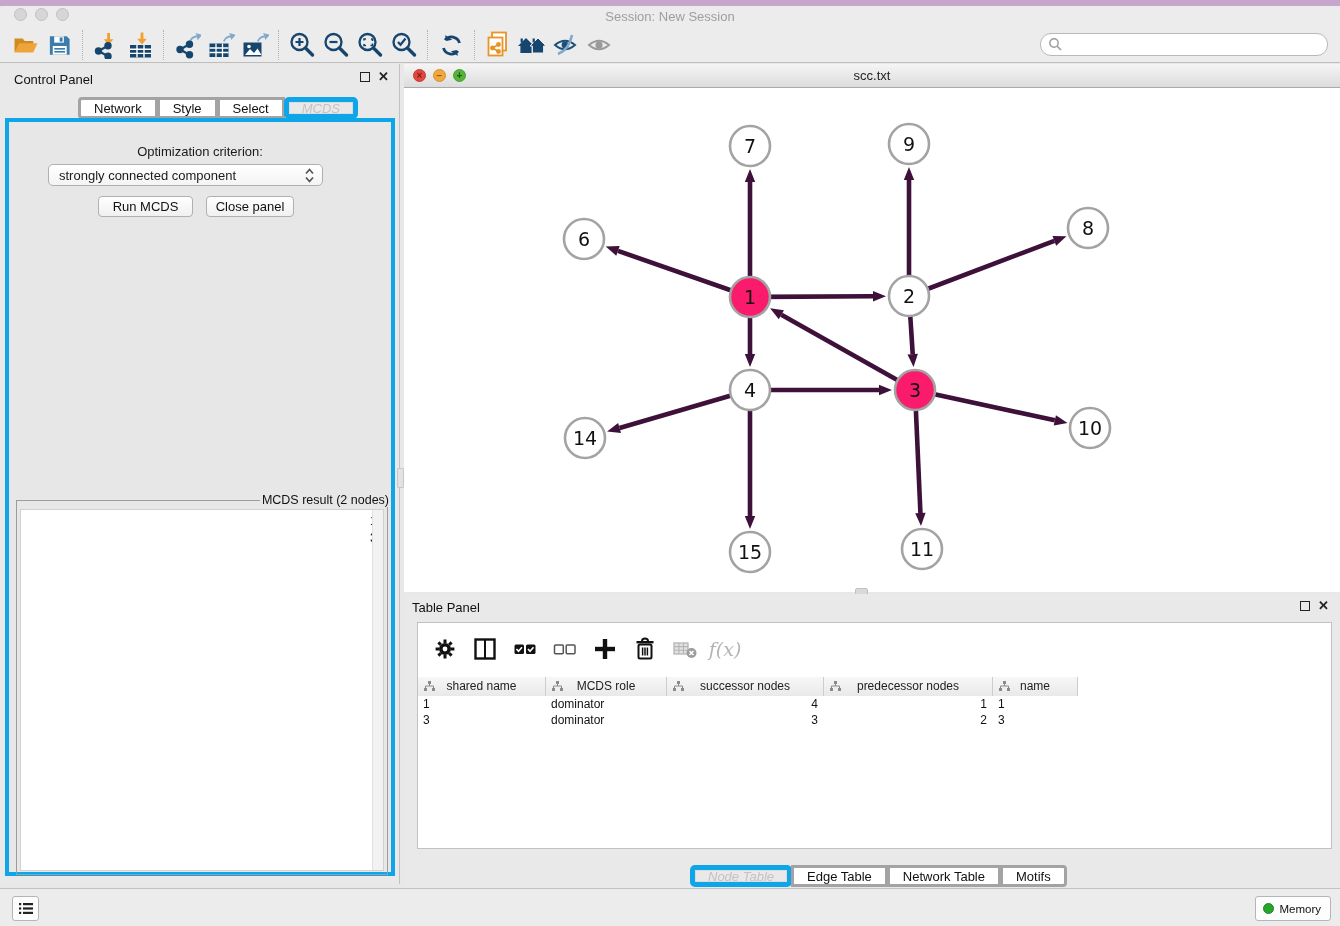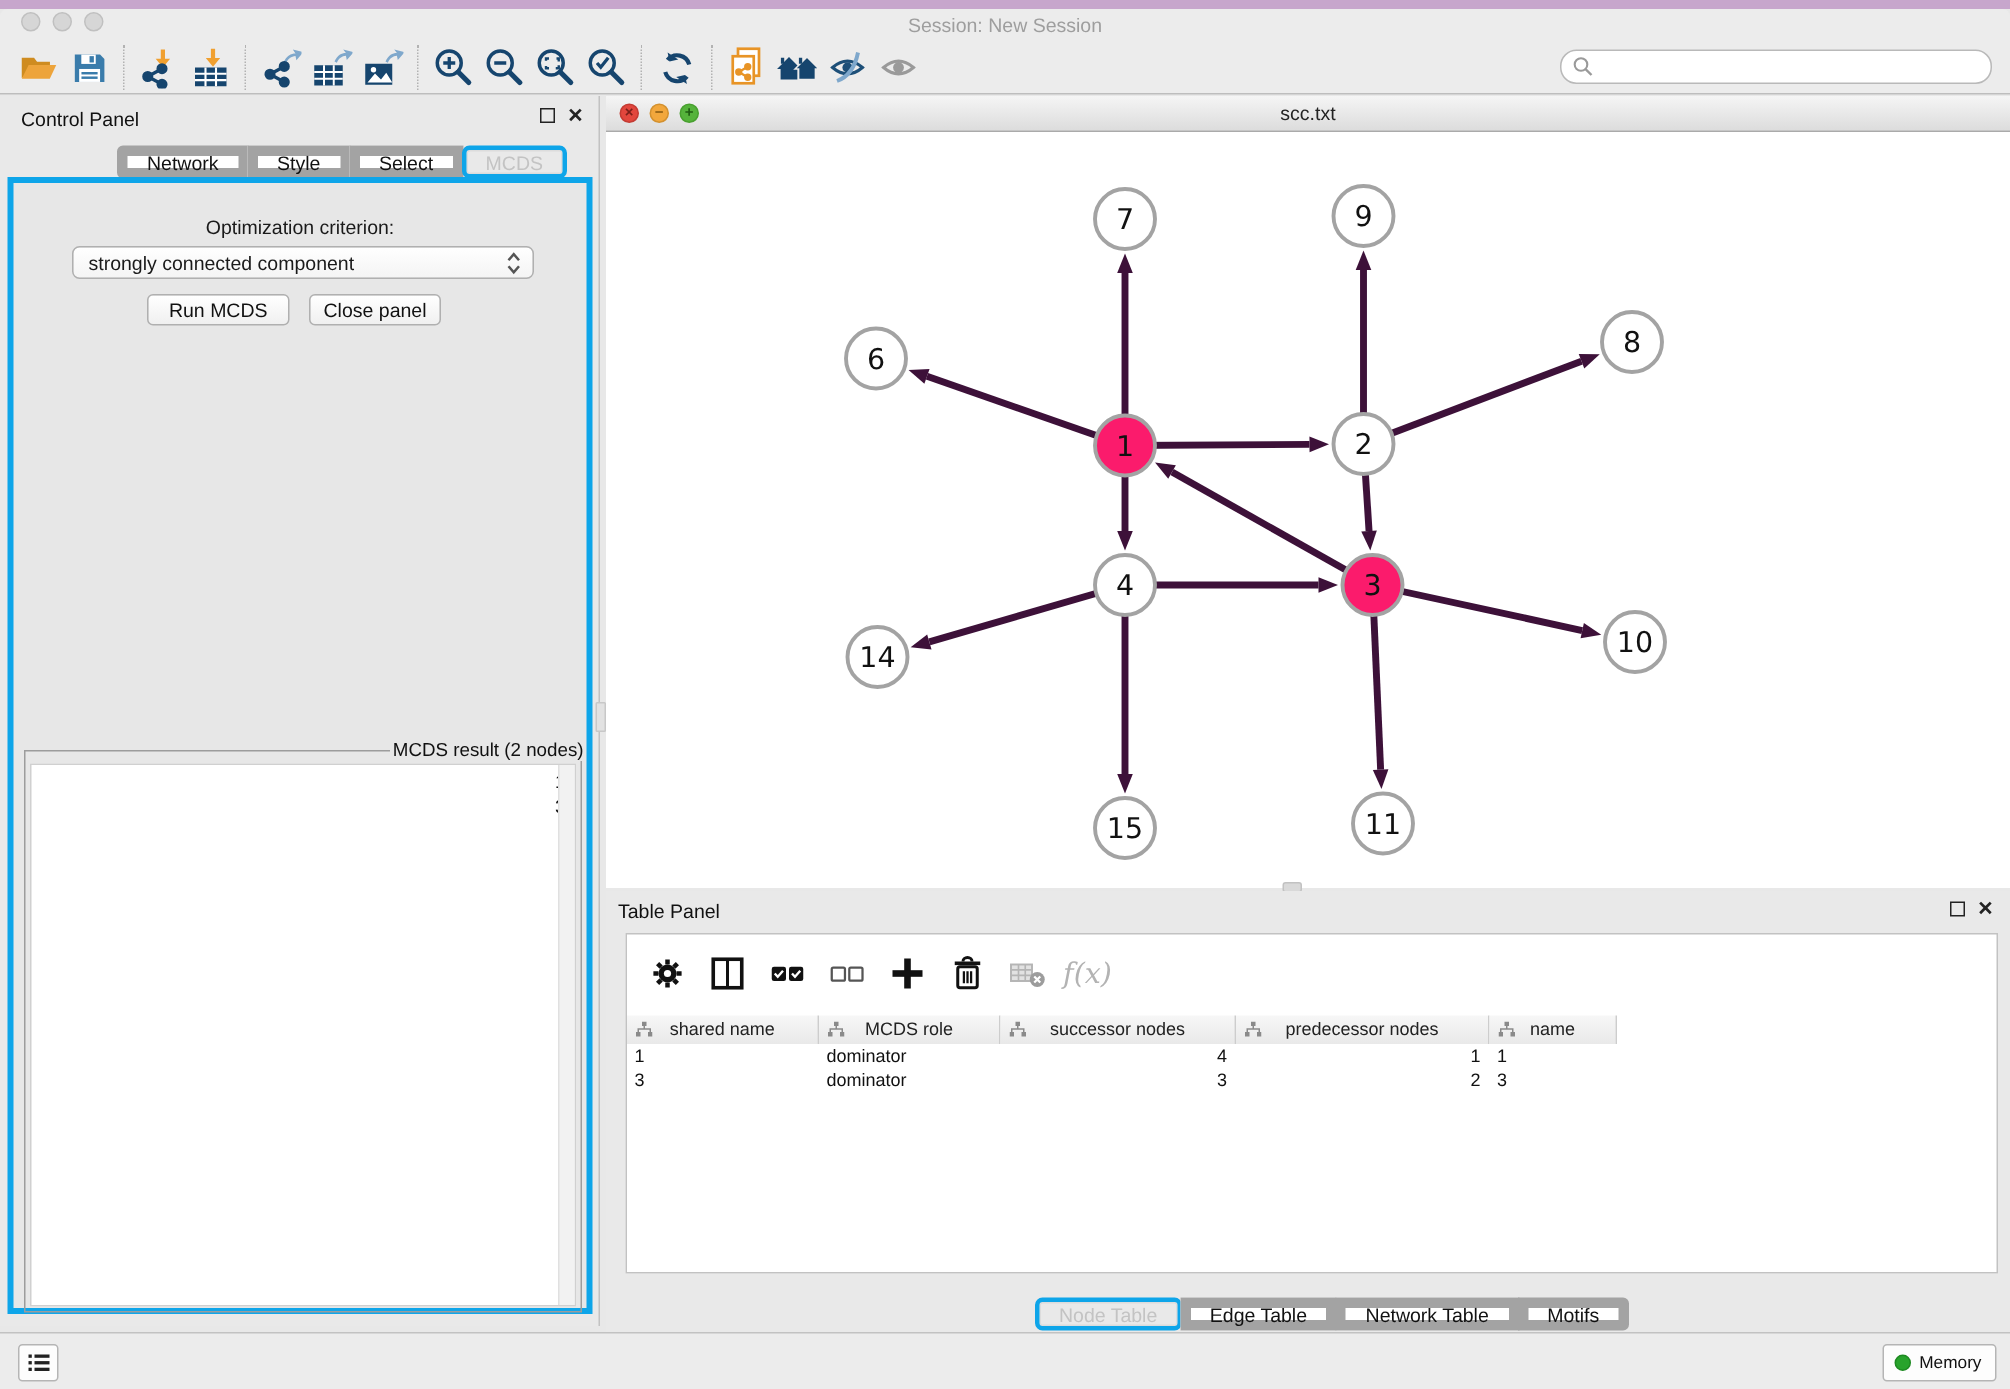--- a/index.html
+++ b/index.html
@@ -35,35 +35,36 @@
   
   .control-panel { left:0; top:64px; width:400px; height:820px; background:#e9e9e9; border-right:1px solid #c2c2c2; }
   .panel-head-title { position:absolute; left:14px; top:8px; font-size:13px; color:#111; }
   .panel-head-icons { position:absolute; right:10px; top:8px; display:flex; gap:8px; align-items:center; }
   .float-ico { width:10px; height:10px; border:1.5px solid #222; }
   .close-ico { font-size:13px; font-weight:bold; color:#222; line-height:10px; }
 
   .seg-bar { display:flex; }
   .cp-tabs { position:absolute; left:78px; top:33px; }
   .seg {
-    height:22px; padding:0 13px; background:#fff; border:7px solid #a3a3a3; margin-left:-1px;
+    height:22px; padding:0 13px; background:#fff; border:3px solid #a3a3a3; margin-left:-1px;
     font-size:13px; display:flex; align-items:center; color:#111; white-space:nowrap;
   }
   .seg:first-child { border-radius:4px 0 0 4px; margin-left:0; }
   .seg:last-child { border-radius:0 4px 4px 0; }
   .seg.active {
-    background:#e9e9e9; color:#c3c3c3; border:3px solid #0ea5e9; border-radius:5px;
+    background:#e9e9e9; color:#c3c3c3; border:5px solid #0ea5e9; border-radius:5px;
     box-shadow: 0 0 0 1px #dcdcdc inset;
+    font-style: italic;
   }
 
   .cp-content { position:absolute; left:5px; top:54px; width:390px; height:758px;
     border:4px solid #0ea5e9; background:#e7e7e7; }
   .opt-label { position:absolute; left:0; right:0; top:22px; text-align:center; font-size:13px; }
   .dropdown {
-    position:absolute; left:39px; top:42px; width:308px; height:22px; background:linear-gradient(#ffffff,#f4f4f4);
+    position:absolute; left:39px; top:42px; width:275px; height:22px; background:linear-gradient(#ffffff,#f4f4f4);
     border:1px solid #b0b0b0; border-radius:5px; display:flex; align-items:center; font-size:13px;
     padding-left:10px;
   }
   .stepper { position:absolute; right:6px; top:2px; }
   .mac-btn {
     position:absolute; height:21px; background:linear-gradient(#ffffff,#f0f0f0); border:1px solid #b0b0b0;
     border-radius:4px; font-size:13px; display:flex; align-items:center; justify-content:center; color:#111;
   }
   .btn-run { left:89px; top:74px; width:95px; }
   .btn-close { left:197px; top:74px; width:88px; }

